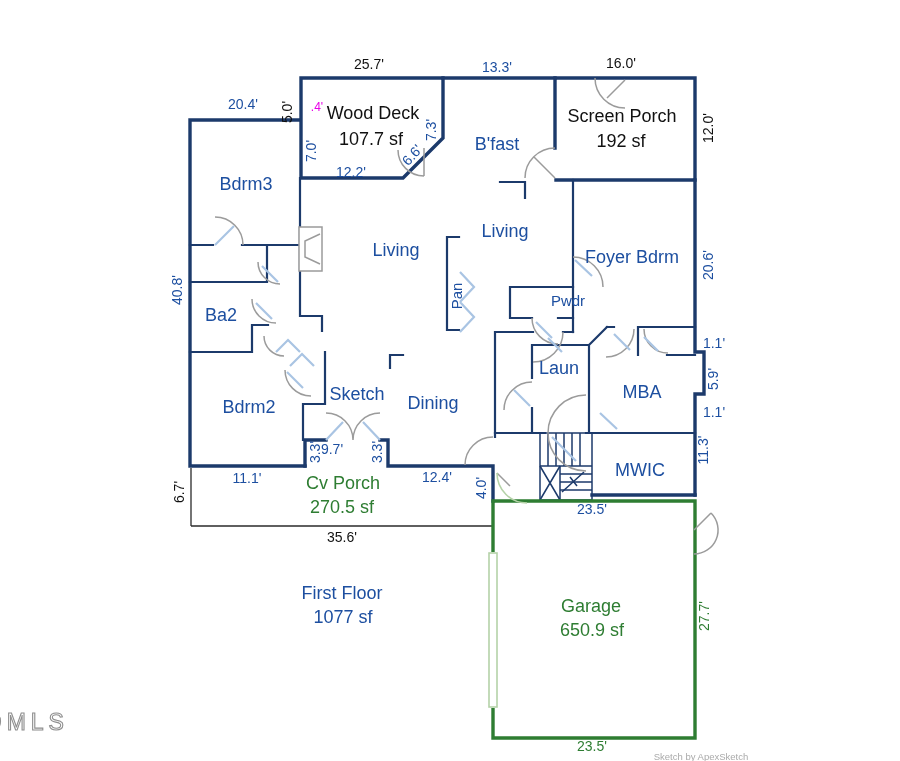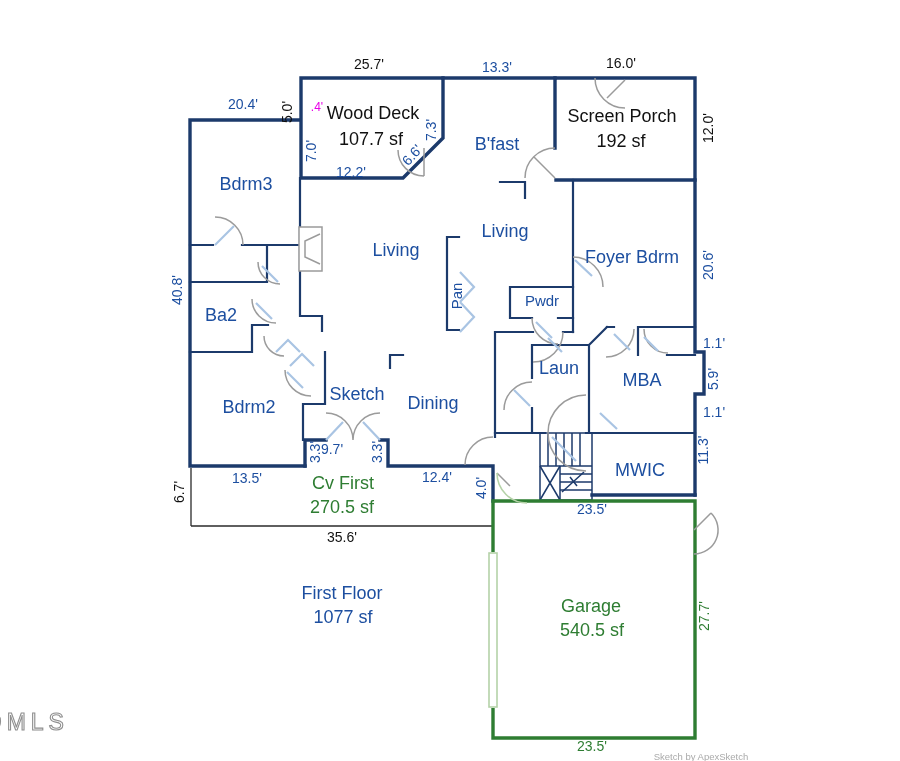--- a/index.html
+++ b/index.html
@@ -123,31 +123,31 @@
   <div class="lbl s-room c-black" style="left:371px;top:139px">107.7 sf</div>
   <div class="lbl s-room c-blue" style="left:497px;top:144px">B'fast</div>
   <div class="lbl s-room c-black" style="left:622px;top:116px">Screen Porch</div>
   <div class="lbl s-room c-black" style="left:621px;top:141px">192 sf</div>
   <div class="lbl s-room c-blue" style="left:246px;top:184px">Bdrm3</div>
   <div class="lbl s-room c-blue" style="left:505px;top:231px">Living</div>
   <div class="lbl s-room c-blue" style="left:396px;top:250px">Living</div>
   <div class="lbl s-room c-blue" style="left:632px;top:257px">Foyer Bdrm</div>
   <div class="lbl s-room c-blue" style="left:221px;top:315px">Ba2</div>
   <div class="lbl s-small c-blue rot" style="left:456px;top:296px">Pan</div>
-  <div class="lbl s-small c-blue" style="left:542px;top:300px">Pwdr</div>
+  <div class="lbl s-small c-blue" style="left:568px;top:300px">Pwdr</div>
   <div class="lbl s-room c-blue" style="left:559px;top:368px">Laun</div>
-  <div class="lbl s-room c-blue" style="left:642px;top:380px">MBA</div>
+  <div class="lbl s-room c-blue" style="left:642px;top:392px">MBA</div>
   <div class="lbl s-room c-blue" style="left:357px;top:394px">Sketch</div>
   <div class="lbl s-room c-blue" style="left:433px;top:403px">Dining</div>
   <div class="lbl s-room c-blue" style="left:249px;top:407px">Bdrm2</div>
   <div class="lbl s-room c-blue" style="left:640px;top:470px">MWIC</div>
-  <div class="lbl s-room c-green" style="left:343px;top:483px">Cv First</div>
+  <div class="lbl s-room c-green" style="left:343px;top:483px">Cv Porch</div>
   <div class="lbl s-room c-green" style="left:342px;top:507px">270.5 sf</div>
   <div class="lbl s-room c-green" style="left:591px;top:606px">Garage</div>
-  <div class="lbl s-room c-green" style="left:592px;top:630px">540.5 sf</div>
+  <div class="lbl s-room c-green" style="left:592px;top:630px">650.9 sf</div>
   <div class="lbl s-room c-blue" style="left:342px;top:593px">First Floor</div>
   <div class="lbl s-room c-blue" style="left:343px;top:617px">1077 sf</div>
 
   <div class="lbl s-dim c-black" style="left:369px;top:64px">25.7'</div>
   <div class="lbl s-dim c-blue" style="left:497px;top:67px">13.3'</div>
   <div class="lbl s-dim c-black" style="left:621px;top:63px">16.0'</div>
   <div class="lbl s-dim c-blue" style="left:243px;top:104px">20.4'</div>
   <div class="lbl s-dim c-black rot" style="left:287px;top:112px">5.0'</div>
   <div class="lbl c-mag" style="left:317px;top:107px">.4'</div>
   <div class="lbl s-dim c-blue rot" style="left:431px;top:130px">7.3'</div>
@@ -157,21 +157,21 @@
   <div class="lbl s-dim c-blue" style="left:351px;top:172px">12.2'</div>
   <div class="lbl s-dim c-blue rot" style="left:708px;top:265px">20.6'</div>
   <div class="lbl s-dim c-blue rot" style="left:177px;top:290px">40.8'</div>
   <div class="lbl s-dim c-blue" style="left:714px;top:343px">1.1'</div>
   <div class="lbl s-dim c-blue rot" style="left:713px;top:379px">5.9'</div>
   <div class="lbl s-dim c-blue" style="left:714px;top:412px">1.1'</div>
   <div class="lbl s-dim c-blue rot" style="left:703px;top:450px">11.3'</div>
   <div class="lbl s-dim c-blue rot" style="left:315px;top:452px">3.3'</div>
   <div class="lbl s-dim c-blue" style="left:332px;top:449px">9.7'</div>
   <div class="lbl s-dim c-blue rot" style="left:377px;top:452px">3.3'</div>
-  <div class="lbl s-dim c-blue" style="left:247px;top:478px">13.5'</div>
+  <div class="lbl s-dim c-blue" style="left:247px;top:478px">11.1'</div>
   <div class="lbl s-dim c-blue" style="left:437px;top:477px">12.4'</div>
   <div class="lbl s-dim c-blue rot" style="left:481px;top:488px">4.0'</div>
   <div class="lbl s-dim c-black rot" style="left:179px;top:492px">6.7'</div>
   <div class="lbl s-dim c-blue" style="left:592px;top:509px">23.5'</div>
   <div class="lbl s-dim c-black" style="left:342px;top:537px">35.6'</div>
   <div class="lbl s-dim c-green rot" style="left:704px;top:616px">27.7'</div>
   <div class="lbl s-dim c-green" style="left:592px;top:746px">23.5'</div>
 
   <div class="lbl watermark" style="left:27px;top:722px">DMLS</div>
   <div class="lbl credit" style="left:701px;top:757px">Sketch by ApexSketch</div>

